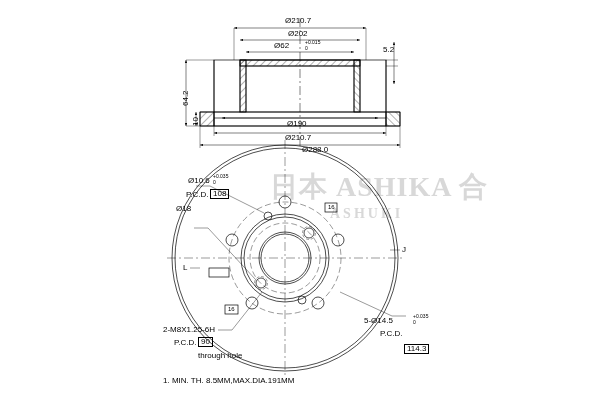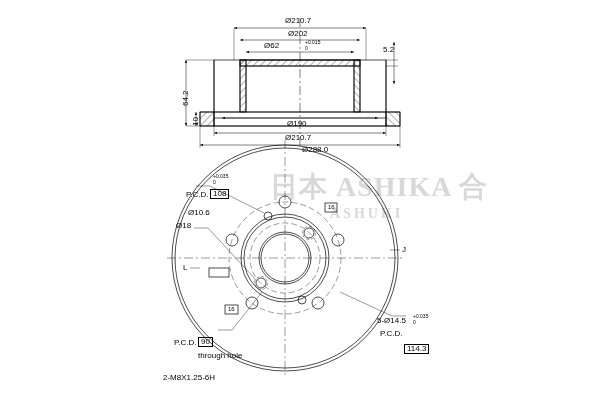--- a/index.html
+++ b/index.html
@@ -169,50 +169,51 @@
       <rect x="209" y="268" width="20" height="9"></rect>
       <rect x="225" y="305" width="13" height="9"></rect>
 
       <line x1="190" y1="268" x2="200" y2="268" stroke-width="0.4"></line>
       <line x1="390" y1="250" x2="400" y2="250" stroke-width="0.4"></line>
     </g>
   </svg>
 
   <div class="label" style="left:285px; top:17px;">Ø210.7</div>
   <div class="label" style="left:288px; top:30px;text-align:center;">Ø202</div>
-  <div class="label" style="left:264px; top:42px;">Ø62</div>
+  <div class="label" style="left:274px; top:42px;">Ø62</div>
   <div class="label" style="left:305px; top:40px; font-size:5px;">+0.015</div>
   <div class="label" style="left:305px; top:46px; font-size:5px;">0</div>
   <div class="label" style="left:383px; top:46px;">5.2</div>
   <div class="label vert" style="left:182px; top:106px;">64.2</div>
   <div class="label vert" style="left:192px; top:126px;">10</div>
   <div class="label" style="left:287px; top:120px;">Ø190</div>
   <div class="label" style="left:285px; top:134px;">Ø210.7</div>
   <div class="label" style="left:302px; top:146px;">Ø288.0</div>
 
-  <div class="label" style="left:188px; top:177px;margin-top:32px;">Ø10.6</div>
+  <div class="label" style="left:188px; top:177px;">Ø10.6</div>
   <div class="label" style="left:213px; top:174px; font-size:5px;">+0.035</div>
   <div class="label" style="left:213px; top:180px; font-size:5px;">0</div>
 
   <div class="label" style="left:186px; top:191px;">P.C.D.</div>
   <div class="label boxed" style="left:210px; top:189px;">108</div>
 
-  <div class="label" style="left:176px; top:222px;">Ø18</div>
-
-  <div class="label" style="left:163px; top:326px;margin-top:48px;">2-M8X1.25-6H</div>
+  <div class="label" style="left:176px; top:205px;">Ø18</div>
+
+  <div class="label" style="left:163px; top:326px;">2-M8X1.25-6H</div>
   <div class="label" style="left:174px; top:339px;">P.C.D.</div>
   <div class="label boxed" style="left:198px; top:337px;">90</div>
   <div class="label" style="left:174px; top:352px;padding-left:24px;">through hole</div>
 
-  <div class="label" style="left:377px; top:317px;text-align:center;">5-Ø14.5</div>
+  <div class="label" style="left:364px; top:317px;text-align:center;">5-Ø14.5</div>
   <div class="label" style="left:413px; top:314px; font-size:5px;">+0.035</div>
   <div class="label" style="left:413px; top:320px; font-size:5px;">0</div>
   <div class="label" style="left:380px; top:330px;">P.C.D.</div>
   <div class="label boxed" style="left:404px; top:328px;margin-top:16px;">114.3</div>
 
   <div class="label" style="left:183px; top:264px;">L</div>
   <div class="label" style="left:402px; top:246px;">J</div>
 
   <div class="label" style="left:328px; top:204px; font-size:6px;">16</div>
   <div class="label" style="left:228px; top:306px; font-size:6px;">16</div>
 
+  <div class="label" style="left:163px; top:377px;">1. MIN. TH. 8.5MM,MAX.DIA.191MM</div>
 
 </div>
 
 </body></html>

